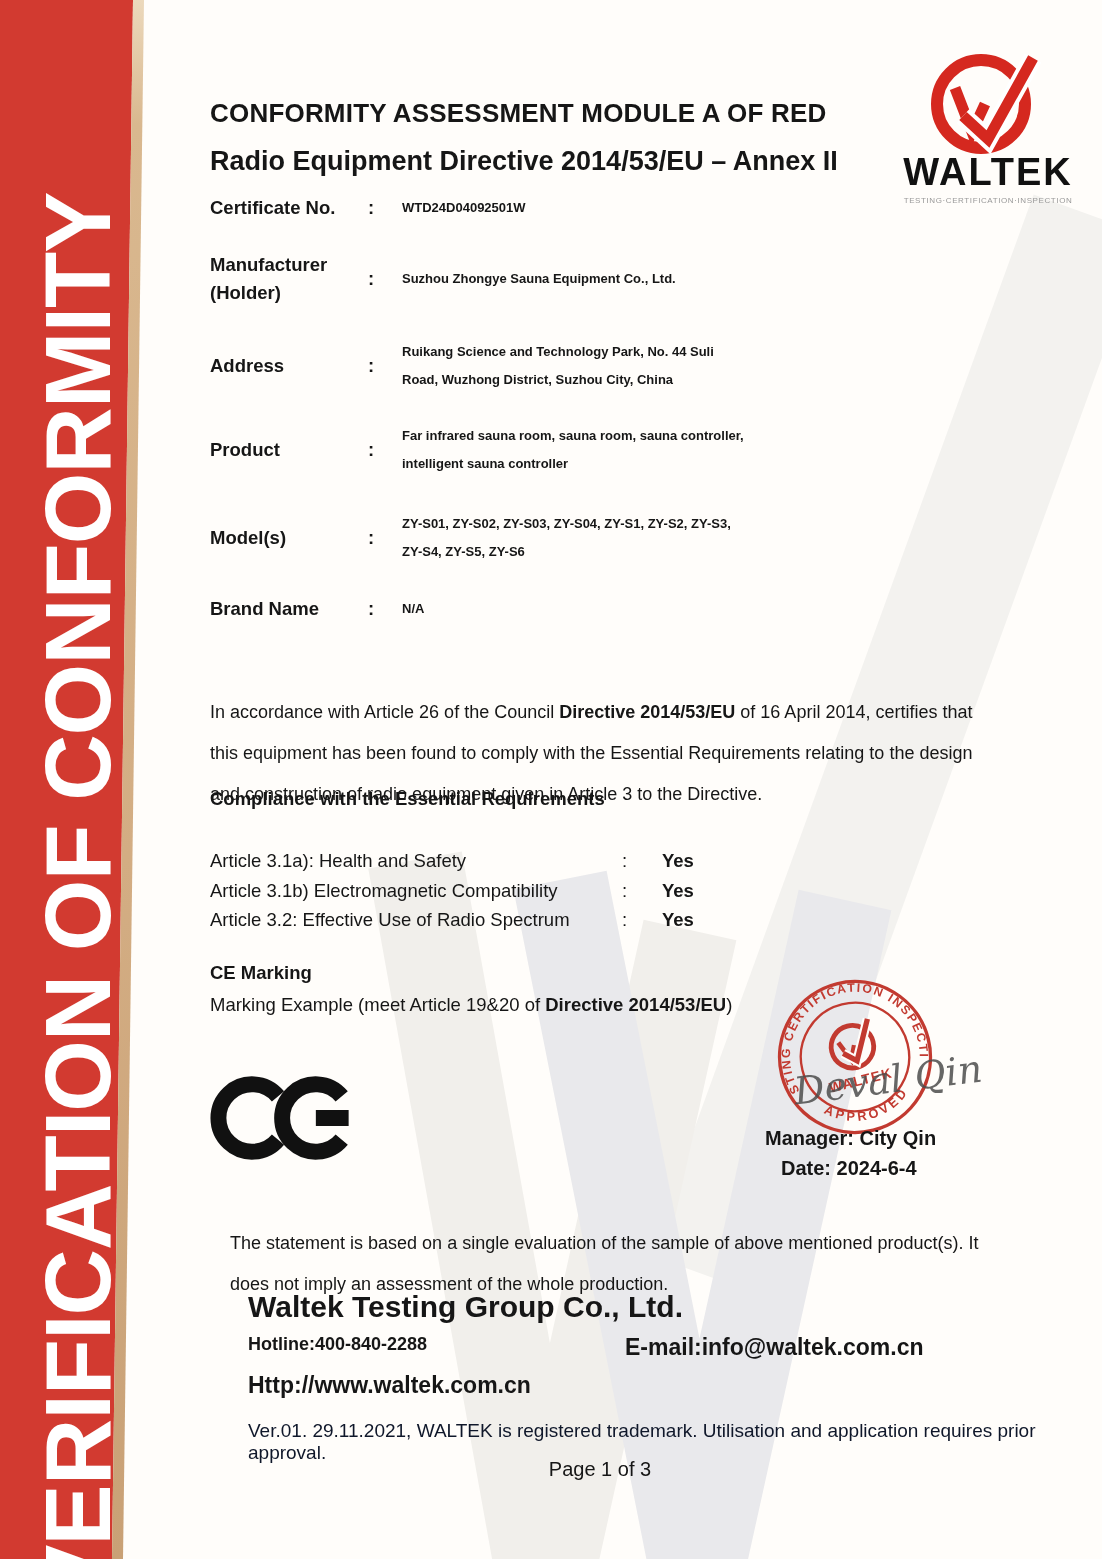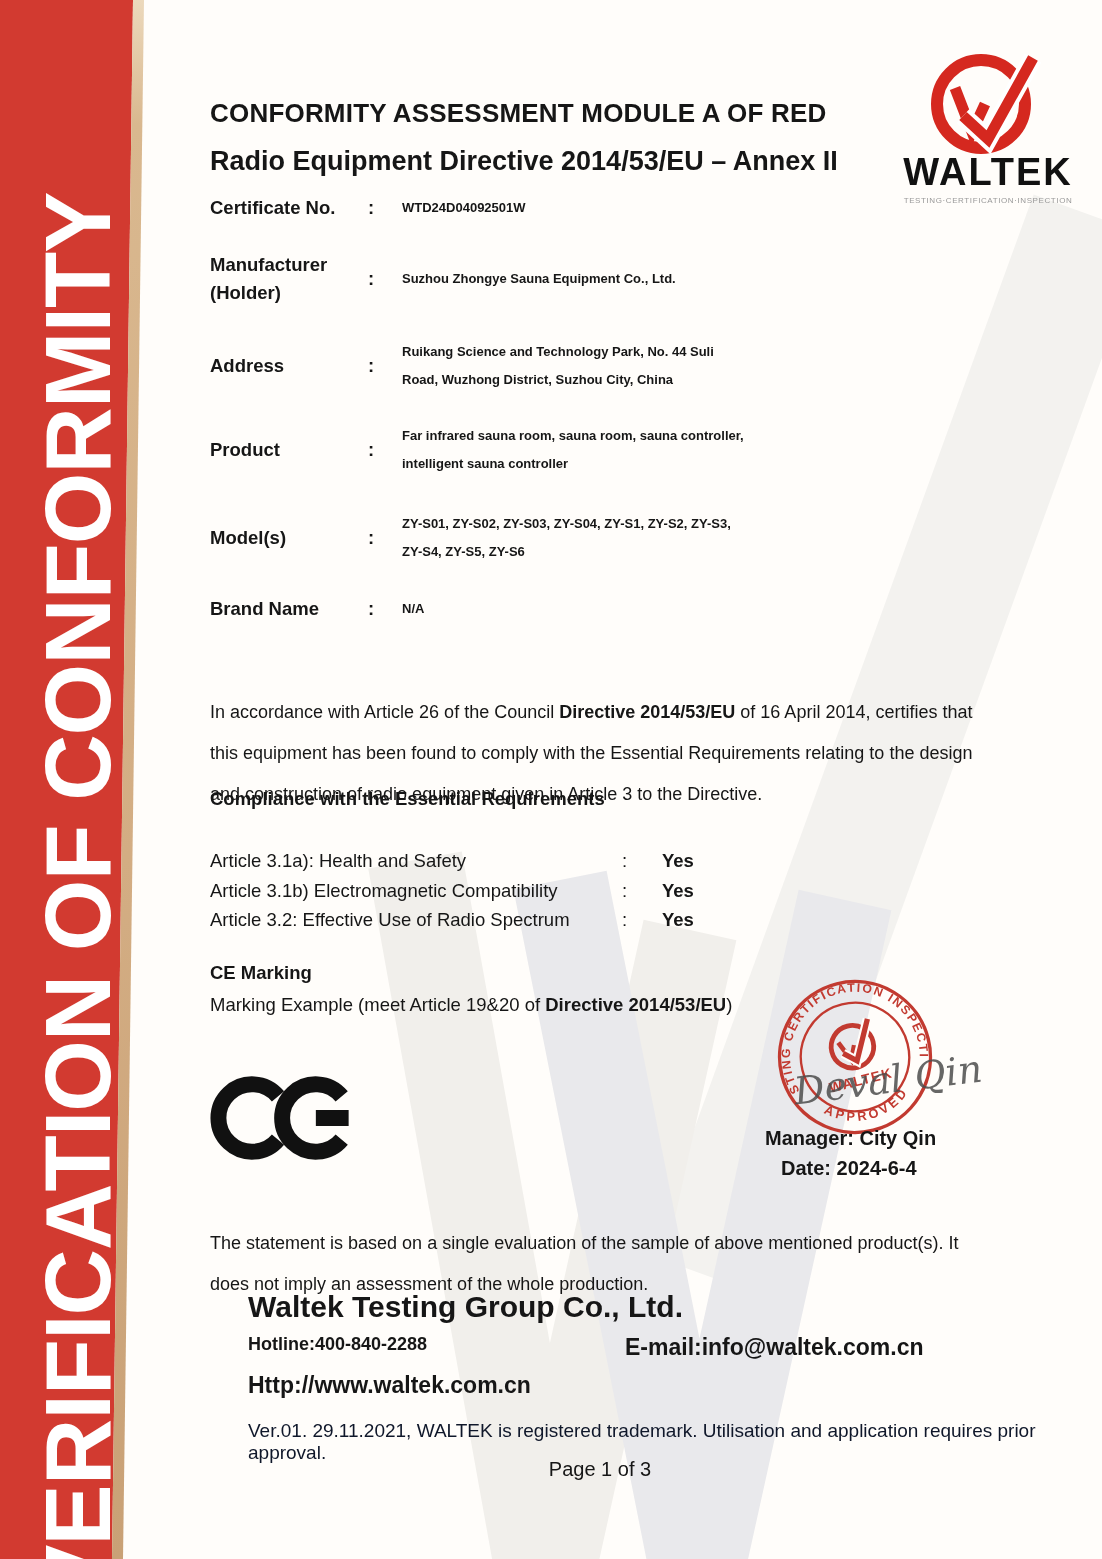--- a/index.html
+++ b/index.html
@@ -67,21 +67,21 @@
   .stamp{left:770px; top:972px;}
   .signature{
     left:768px; top:1058px; width:240px; text-align:center;
     font-family:"DejaVu Serif", serif; font-style:italic;
     font-size:38px; color:#4d4d4d; transform:rotate(-7deg); opacity:.85;
     white-space:nowrap;
   }
   .manager{left:765px; top:1127px; font-size:20px; font-weight:700;}
   .date{left:733px; top:1157px; font-size:20px; font-weight:700;margin-left:48px;}
 
-  .statement{top:1205px;}
+  .statement{top:1205px;margin-left:20px;}
   .company{left:248px; top:1290px; font-size:30px; font-weight:700;}
   .hotline{left:248px; top:1334px; font-size:18px; font-weight:700;}
   .email{left:625px; top:1334px; font-size:23px; font-weight:700;}
   .website{left:248px; top:1372px; font-size:23px; font-weight:700;}
   .vernote{left:248px; top:1420px; font-size:19px; color:#0f172a;}
   .pagenum{left:150px; top:1458px; width:900px; text-align:center; font-size:20px;}
 </style>
 </head>
 <body>
 

